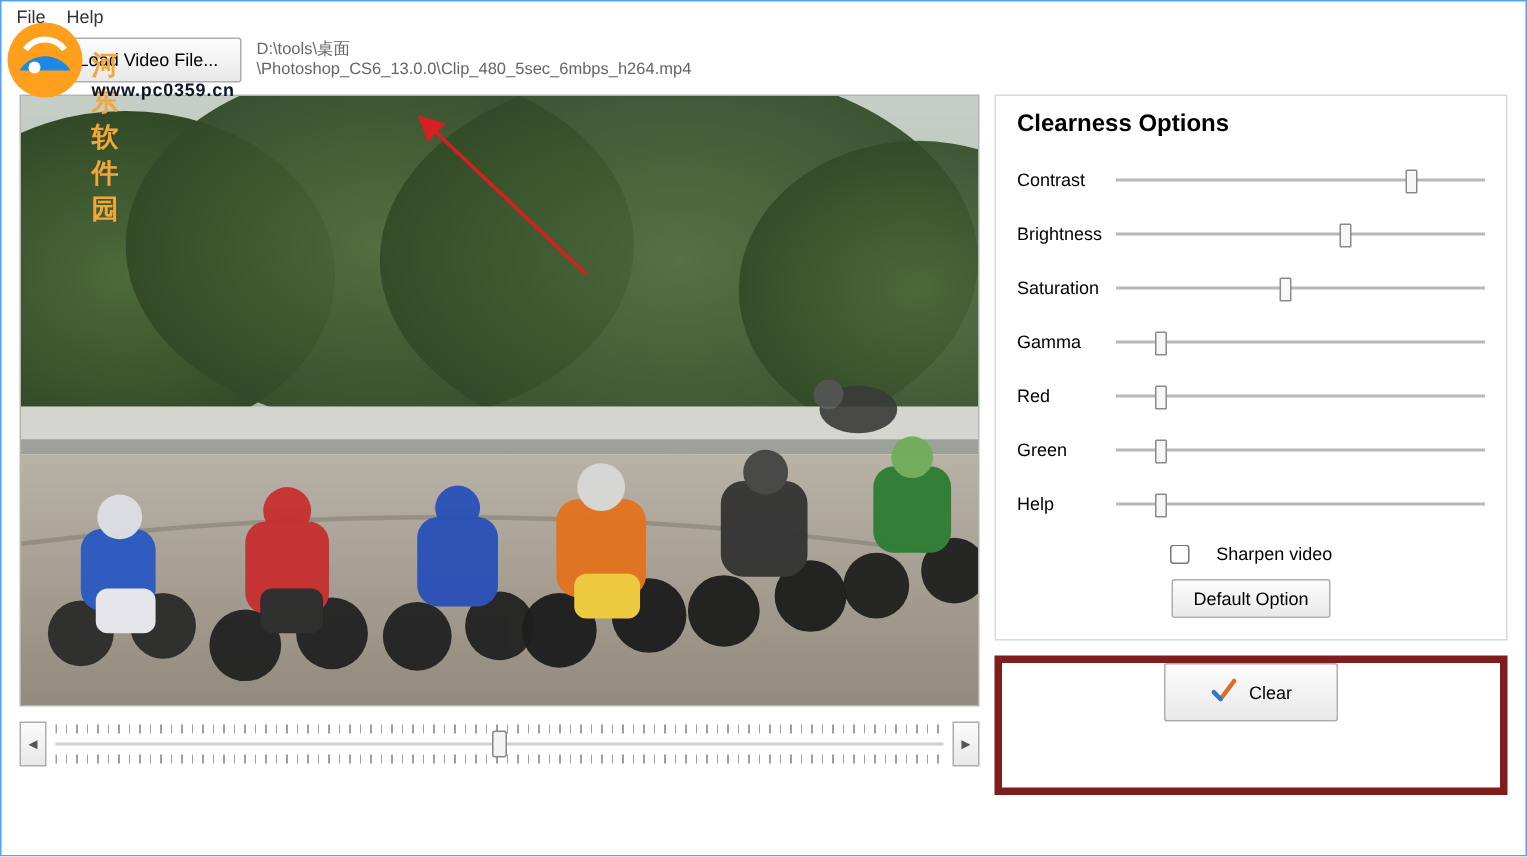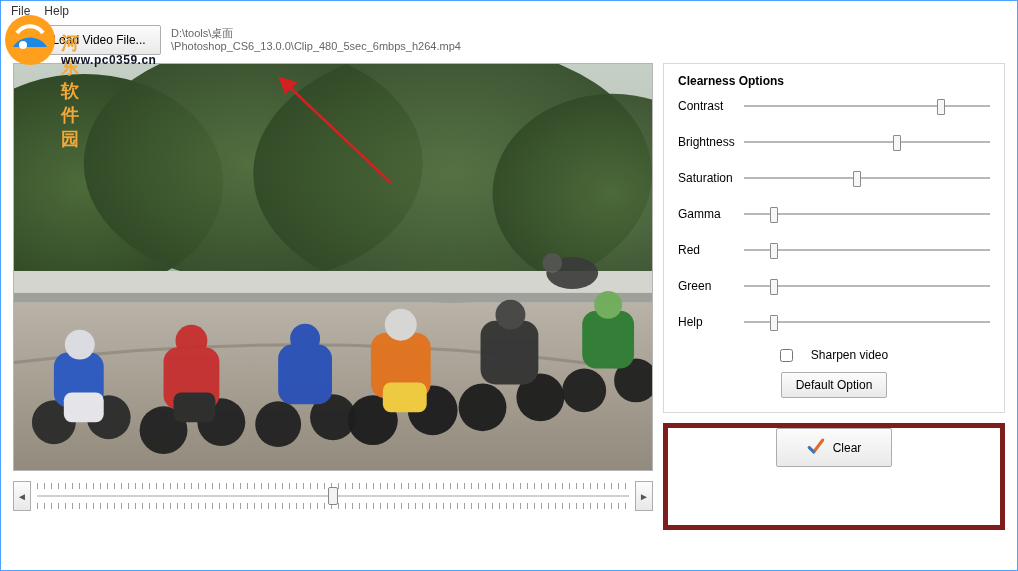--- a/index.html
+++ b/index.html
@@ -39,21 +39,21 @@
   .tick-btn { width:18px; height:30px; border:1px solid #adadad; background:linear-gradient(#fcfcfc,#e8e8e8); display:flex; align-items:center; justify-content:center; color:#555; font-size:10px; }
   .time-track { flex:1; position:relative; height:30px; }
   .time-track .ticks-top, .time-track .ticks-bot { position:absolute; left:0; right:0; height:6px; background-image: repeating-linear-gradient(to right, #a0a0a0 0 1px, transparent 1px 7px); }
   .time-track .ticks-top { top:2px; }
   .time-track .ticks-bot { bottom:2px; }
   .time-track .rail { position:absolute; left:0; right:0; top:14px; height:2px; background:#d0d0d0; }
   .time-thumb { position:absolute; top:6px; width:10px; height:18px; background:#f3f3f3; border:1px solid #888; border-radius:2px; }
   
   .right { flex:1; display:flex; flex-direction:column; }
   .panel { border:1px solid #d9d9d9; padding:10px 14px 14px 14px; }
-  .panel-title { font-weight:bold; font-size:12px; }
+  .panel-title { font-weight:bold; font-size:16px; margin-bottom:10px; }
   
   .slider-row { display:grid; grid-template-columns: 66px 1fr; align-items:center; height:36px; }
   .slider-row label { font-size:12px; }
   .h-slider { position:relative; height:18px; }
   .h-slider .rail { position:absolute; left:0; right:0; top:8px; height:2px; background:#b8b8b8; }
   .h-slider .thumb { position:absolute; top:2px; width:8px; height:16px; background:#f7f7f7; border:1px solid #8a8a8a; border-radius:1px; }
   
   .check-row { display:flex; align-items:center; justify-content:center; gap:18px; margin-top:8px; margin-bottom:10px; }
   .check-row input { width:13px; height:13px; }
   

